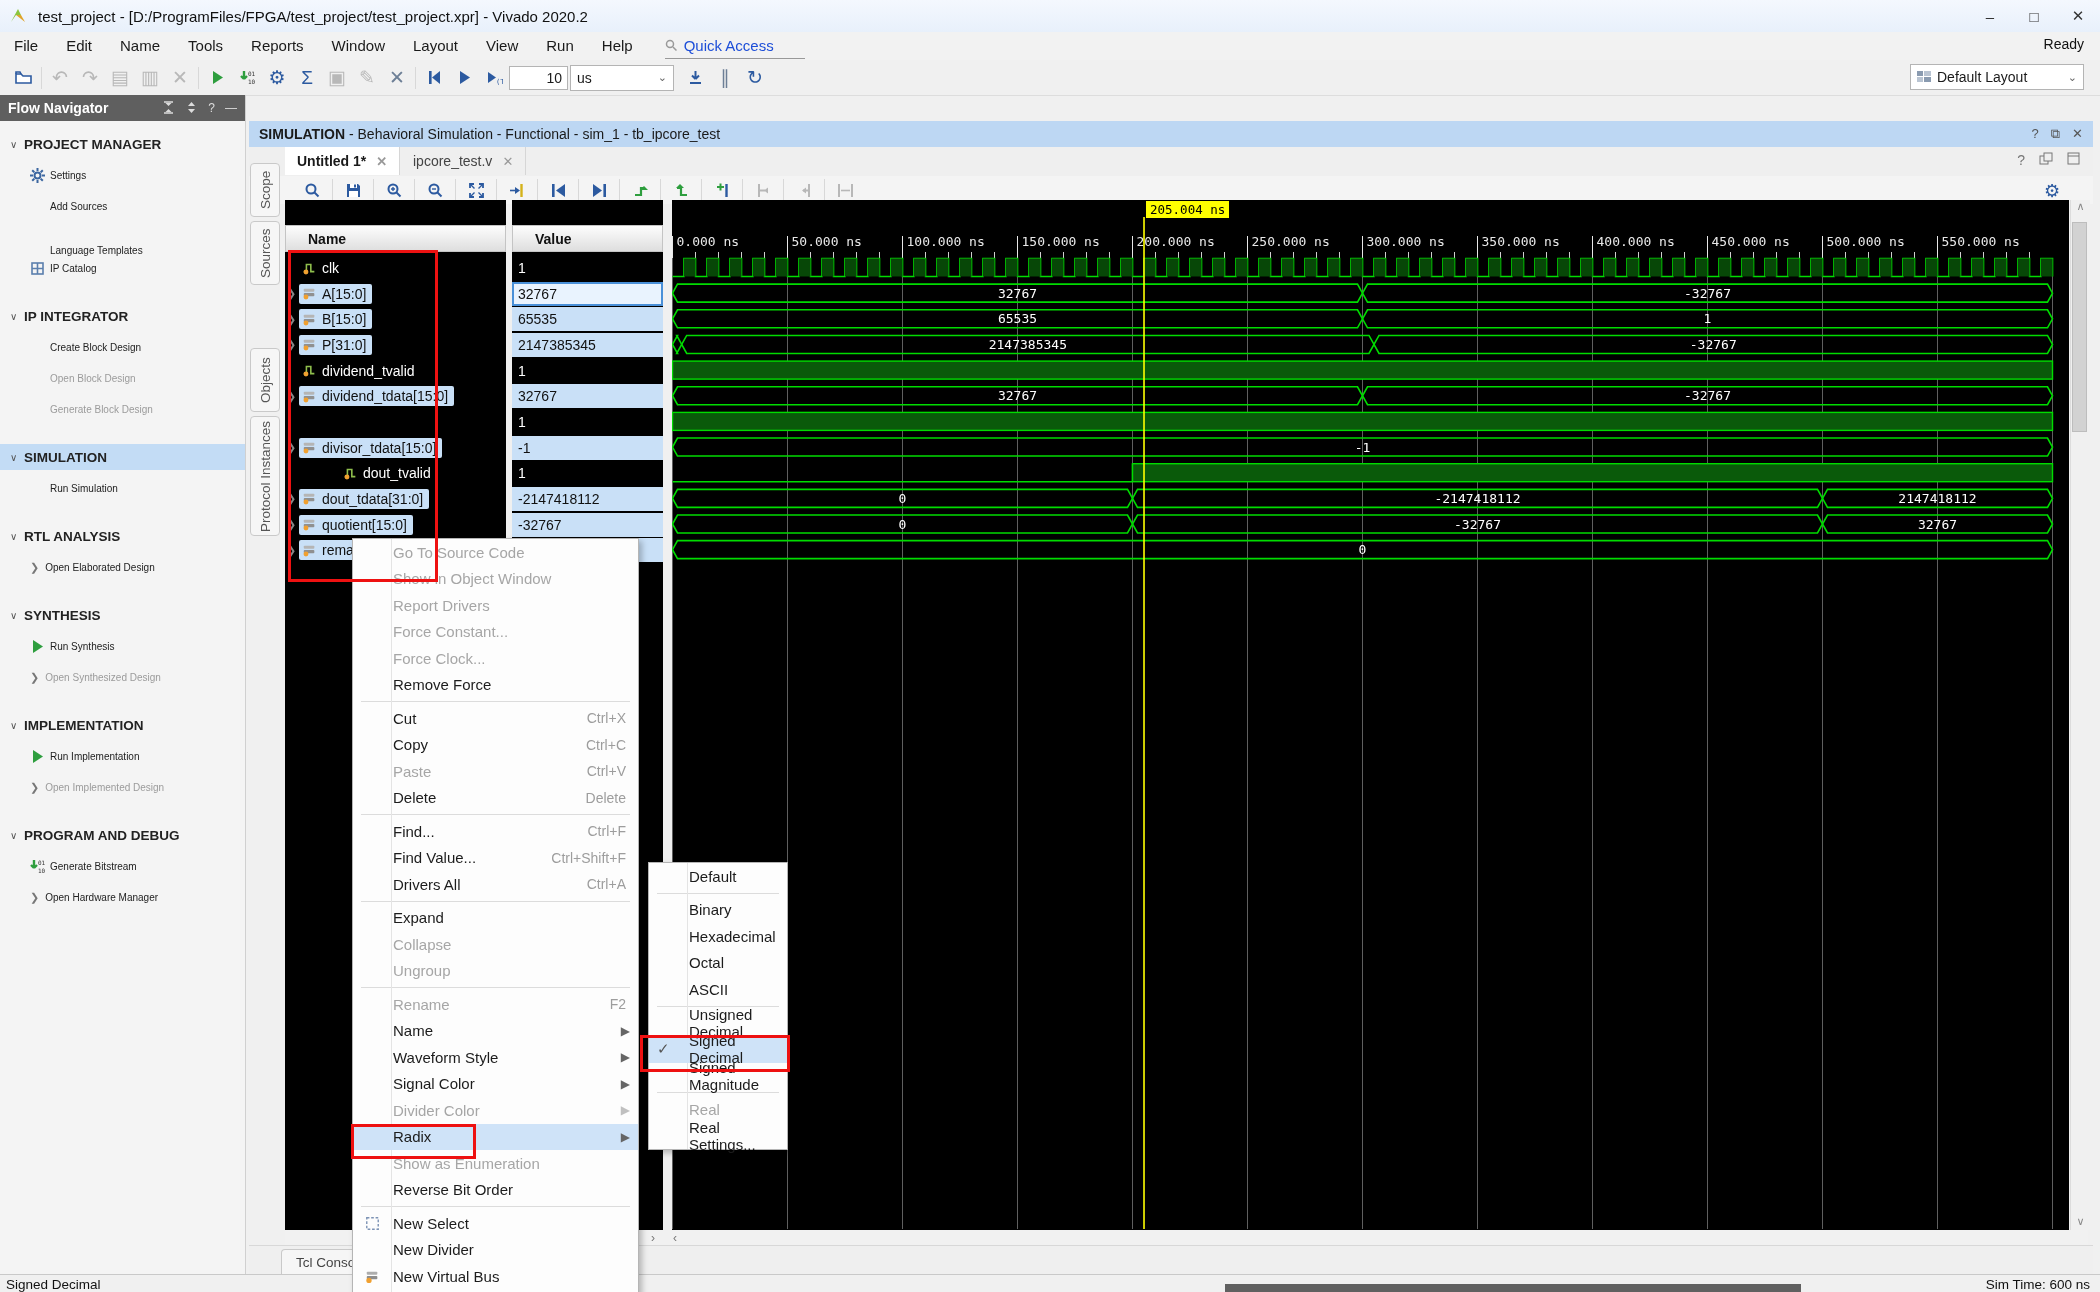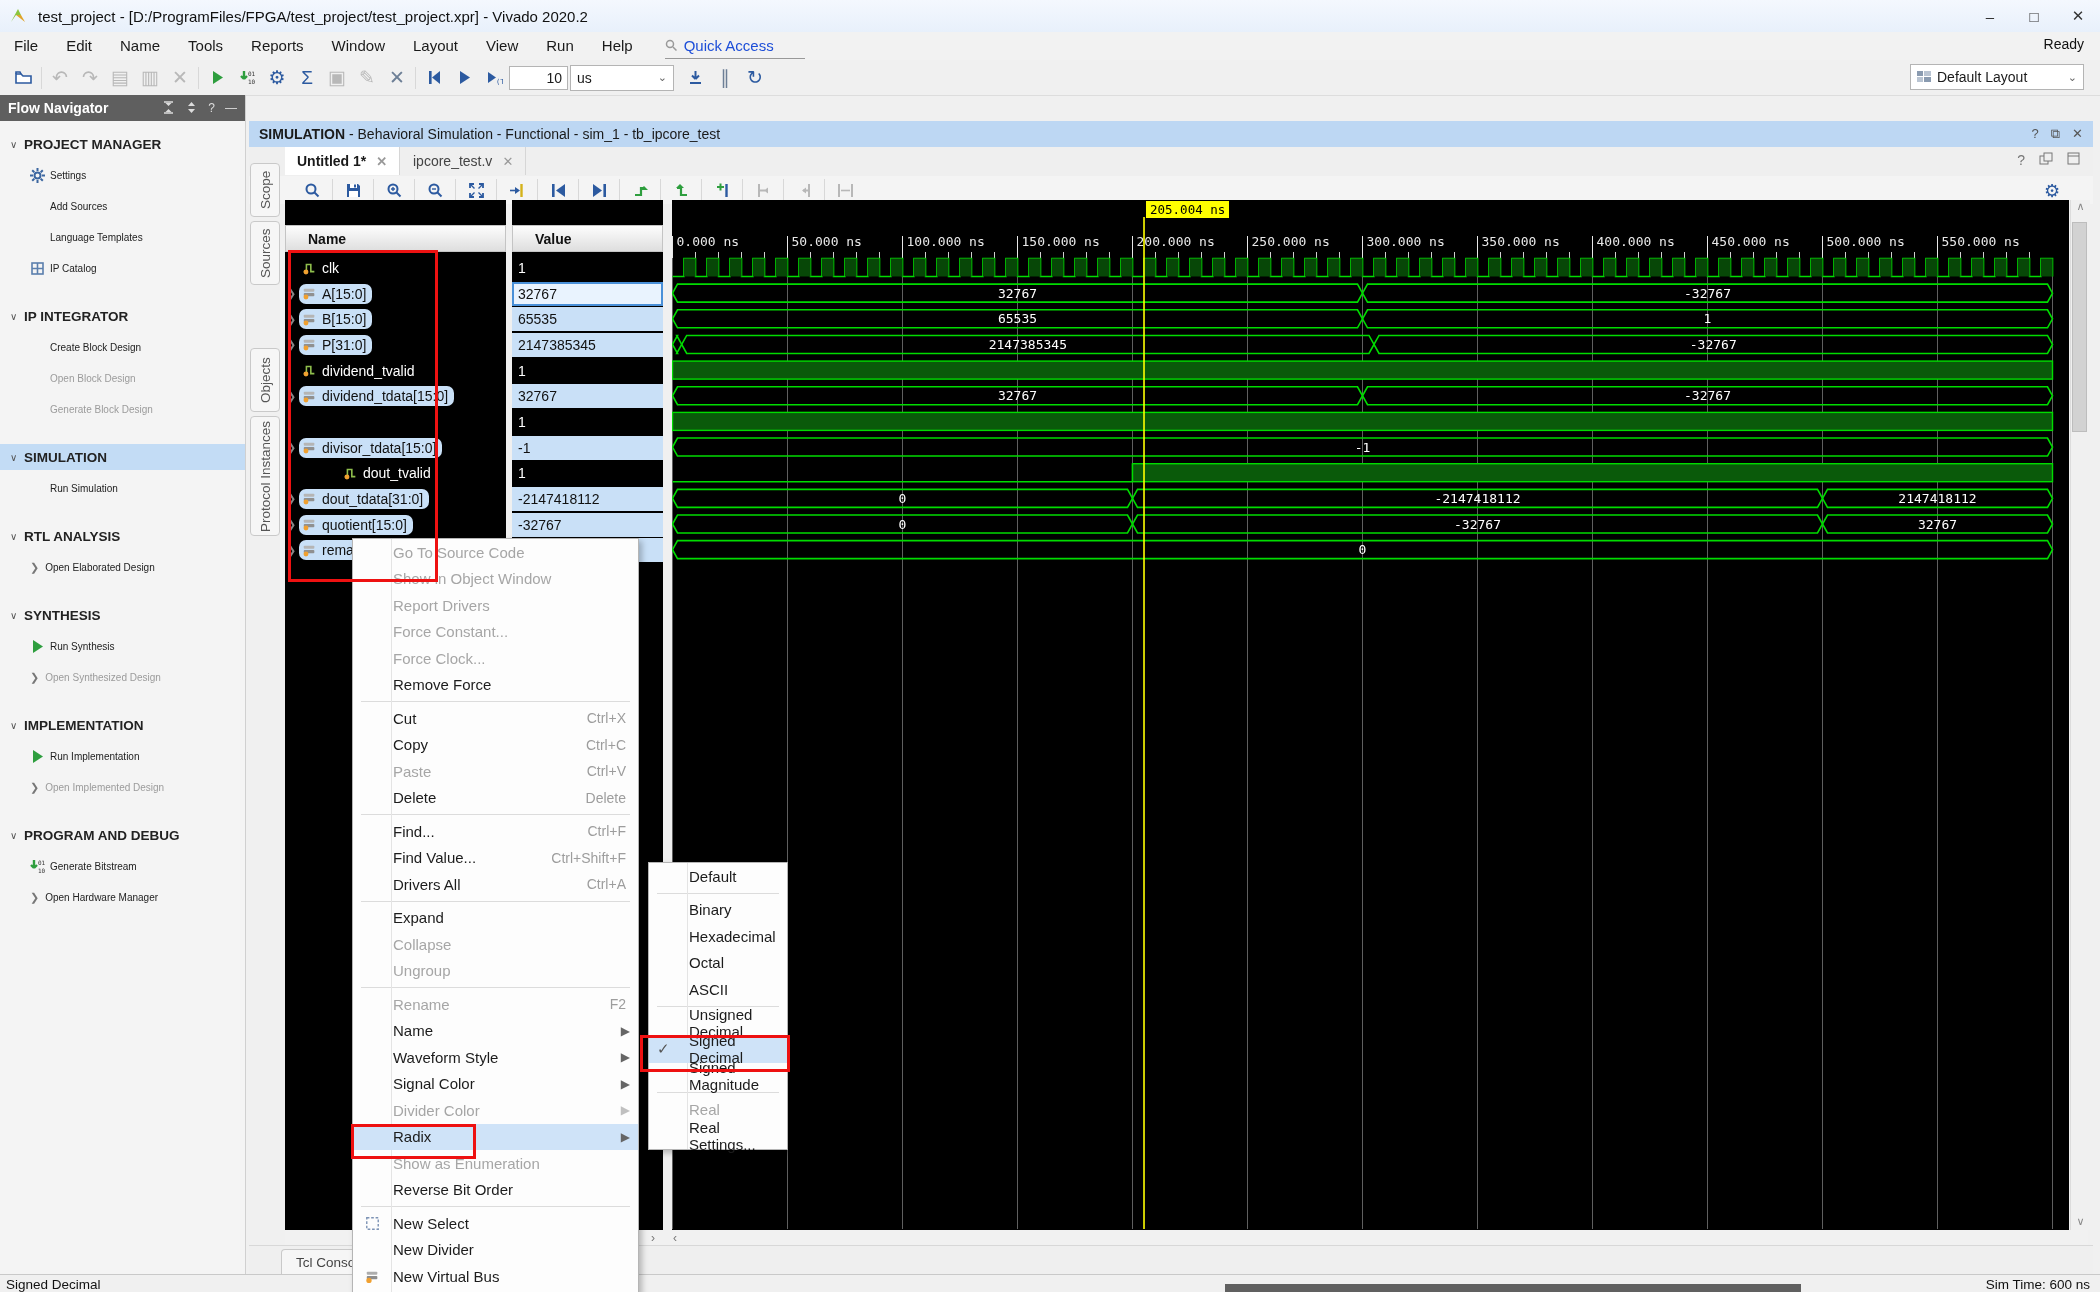--- a/index.html
+++ b/index.html
@@ -49,21 +49,21 @@
   .wicon{width:34px;height:24px;display:flex;align-items:center;justify-content:center;}
   
   .side-tab{position:absolute;left:250px;width:28px;border:1px solid #c9c9c9;border-radius:4px;background:#f6f6f6;color:#555;
     writing-mode:vertical-rl;transform:rotate(180deg);display:flex;align-items:center;justify-content:center;font-size:13.5px;}
   
   .blackpanel{background:#000;}
   .colheader{position:absolute;top:225px;height:27px;background:linear-gradient(#fdfdfd,#dedede);border:1px solid #c4c4c4;box-sizing:border-box;font-weight:bold;font-size:14px;display:flex;align-items:center;padding-left:22px;color:#111;}
   .sig-row{position:absolute;left:0;width:100%;height:26px;display:flex;align-items:center;}
   .sig-caret{position:absolute;left:2px;color:#888;font-size:11px;}
   .sig-high{display:flex;align-items:center;gap:5px;margin-left:14px;padding:2px 6px 2px 3px;}
-  .sig-high.sel{background:#c9e0f7;border-radius:7px;}
+  .sig-high.sel{background:#c9e0f7;border-radius:2px;}
   .sig-name{font-size:14px;color:#fff;white-space:nowrap;}
   .sig-high.sel .sig-name{color:#111;}
   .val-cell{position:absolute;left:0;width:100%;height:24px;display:flex;align-items:center;padding-left:6px;box-sizing:border-box;font-size:14px;color:#fff;}
   .val-cell.sel{background:#c9e0f7;color:#111;}
   .val-cell.editing{background:#e9f3fe;border:2px solid #4a90d8;padding-left:4px;}
   
   #vscroll{left:2070px;top:200px;width:19px;height:1030px;background:#f0f0f0;border-left:1px solid #dcdcdc;}
   #vthumb{left:2072px;top:222px;width:15px;height:210px;background:#d2d2d2;border:1px solid #bdbdbd;box-sizing:border-box;}
   #hscroll-row{left:285px;top:1230px;width:1803px;height:15px;background:#f1f1f1;color:#777;font-size:12px;}
   #tclbar{left:249px;top:1245px;width:1844px;height:29px;background:#efefef;border-top:1px solid #d8d8d8;}
@@ -216,21 +216,21 @@
               <path d="M8.5 1v3M8.5 13v3M1 8.5h3M13 8.5h3M3.2 3.2l2.1 2.1M11.7 11.7l2.1 2.1M13.8 3.2l-2.1 2.1M5.3 11.7l-2.1 2.1"></path>
             </g>
           </svg>
         </span>
         <span class="nav-item-label ">Settings</span>
       </div>
       <div class="nav-row" style="top: 98px;">
         <span class="nav-ic empty"></span>
         <span class="nav-item-label ">Add Sources</span>
       </div>
-      <div class="nav-row" style="top: 129px;">
+      <div class="nav-row" style="top: 142px;">
         <span class="nav-ic empty"></span>
         <span class="nav-item-label ">Language Templates</span>
       </div>
       <div class="nav-row" style="top: 160px;">
         <span class="nav-ic">
           <svg width="17" height="17" viewBox="0 0 17 17">
             <rect x="3" y="3" width="11" height="11" fill="none" stroke="#5b7fad" stroke-width="1.6"></rect>
             <path d="M8.5 3v11M3 8.5h11" stroke="#5b7fad" stroke-width="1.6"></path>
           </svg>
         </span>

